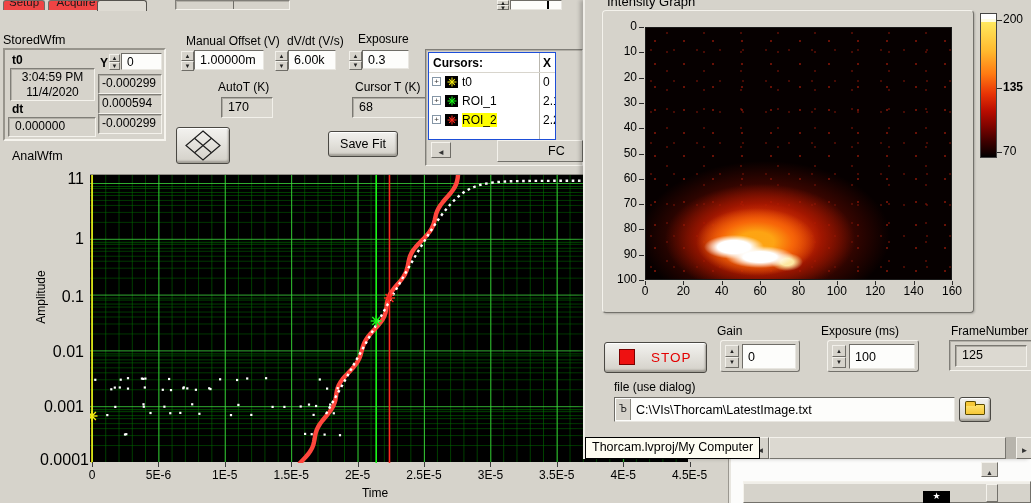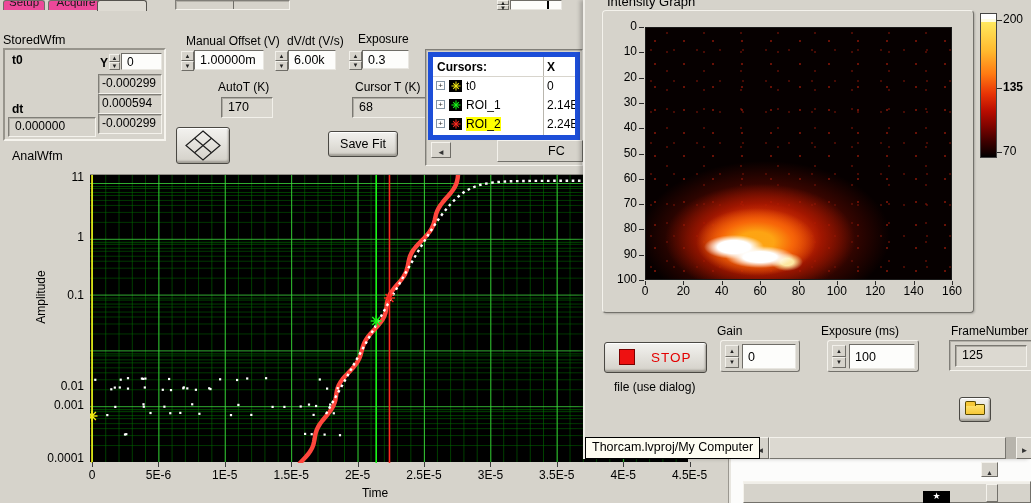--- a/index.html
+++ b/index.html
@@ -13,37 +13,37 @@
   .btn{position:absolute;border:1px solid #4a4843;border-radius:3px;background:linear-gradient(#f3f2ef,#d3d0c8);box-shadow:inset 0 1px 0 #fff,inset -1px -2px 2px #a09d95;cursor:default}
   .frame{position:absolute;border:2px solid;border-color:#97948c #f6f4ee #f6f4ee #97948c}
   
   .sp{position:absolute;display:flex;flex-direction:column}
   .spb{flex:1;position:relative;border:1px solid;border-color:#f2f0ea #6f6d67 #6f6d67 #f2f0ea;background:#d6d3cb}
   .spb::after{position:absolute;left:0;right:0;top:50%;transform:translateY(-55%);text-align:center;font-size:6px;line-height:6px;color:#222}
   .gu::after{content:"▲"}.gd::after{content:"▼"}
   .gl{position:absolute;text-align:center;color:#333}
   .gle::after{content:"◄";font-size:8px}.gri::after{content:"►";font-size:8px}.gup::after{content:"▲";font-size:7px}
   
-  .tab{position:absolute;top:0;height:10px;overflow:hidden;border:1px solid #6f6d67;border-bottom:none;border-radius:3px 3px 0 0;background:#ec4899}
+  .tab{position:absolute;top:0;height:10px;overflow:hidden;border:1px solid #6f6d67;border-bottom:none;border-radius:3px 3px 0 0;background:#ef4444}
   .tab span{display:block;position:relative;top:-5px;text-align:center;font-size:11.5px;color:#1a1a1a}
   .tab.sel{background:#dedbd3;height:11px;border-color:#55534e}
   
   .fld{position:absolute;background:#fdfdfb;border:1px solid;border-color:#6f6d67 #e8e6e0 #e8e6e0 #6f6d67;font-size:12.5px;padding:1px 0 0 5px;overflow:hidden;white-space:nowrap}
   .ind{position:absolute;background:#d9d6ce;border:1px solid;border-color:#7a7872 #f2f0ea #f2f0ea #7a7872;box-shadow:inset 1px 1px 0 #aeaba3;font-size:12.5px;padding:2px 0 0 6px;overflow:hidden;white-space:nowrap}
   
   #plot{position:absolute;left:90px;top:174px;width:598px;height:288px;background-color:#000;border-top:1px solid #8e8b84;
     background-image:
       linear-gradient(90deg,rgba(60,215,60,.85) 0 1px,transparent 1px),
       linear-gradient(180deg,rgba(60,215,60,.8) 0 1px,transparent 1px),
       linear-gradient(180deg,transparent 0 2.5px,rgba(0,125,0,.6) 2.5px 3.5px,transparent 3.5px 5.4px,rgba(0,120,0,.55) 5.4px 6.4px,transparent 6.4px 8.6px,rgba(0,115,0,.55) 8.6px 9.6px,transparent 9.6px 12.4px,rgba(0,115,0,.5) 12.4px 13.4px,transparent 13.4px 16.8px,rgba(0,110,0,.5) 16.8px 17.8px,transparent 17.8px 22.2px,rgba(0,110,0,.5) 22.2px 23.2px,transparent 23.2px 29.1px,rgba(0,105,0,.5) 29.1px 30.1px,transparent 30.1px 39px,rgba(0,105,0,.5) 39px 40px,transparent 40px),
       linear-gradient(90deg,rgba(0,130,0,.5) 0 1px,transparent 1px);
     background-size:66.4px 100%,100% 55.8px,100% 55.8px,13.28px 100%;
     background-position:2px 0,0 8px,0 8px,2px 0}
   #plot svg{position:absolute;inset:0;overflow:hidden}
-  .ytick{position:absolute;width:44px;text-align:right;font-size:12px}
+  .ytick{position:absolute;width:44px;text-align:right;font-size:16px}
   .xtick{position:absolute;width:56px;text-align:center;font-size:12px}
   .iytick{position:absolute;width:28px;text-align:right;font-size:12px}
   .ixtick{position:absolute;width:34px;text-align:center;font-size:12px}
   .cbtick{position:absolute;font-size:12px}
   
   .chip{position:absolute;width:13px;height:12px;background:#000}
   .chip::before,.chip::after{content:"";position:absolute;left:50%;top:50%;background:currentColor}
   .chip::before{width:9px;height:1px;transform:translate(-50%,-50%)}
   .chip::after{width:1px;height:9px;transform:translate(-50%,-50%)}
   .chip .x1,.chip .x2{position:absolute;left:50%;top:50%;width:8px;height:1px;background:currentColor}
@@ -103,20 +103,24 @@
     </div>
     <div class="sp" style="left:497px;top:0;width:12px;height:10px">
       <div class="spb gu"></div>
       <div class="spb gd"></div>
     </div>
     <div class="fld" style="left:510px;top:0;width:52px;height:10px;background-image:linear-gradient(90deg,transparent 0 36px,#000 36px 38px,transparent 38px)"></div>
 
     <div class="lbl" style="left:3px;top:33px;font-size:12.5px">StoredWfm</div>
     <div class="frame" style="left:3px;top:48px;width:163px;height:93px"></div>
     <div class="lbl b" style="left:12px;top:53px">t0</div>
+    <div class="sunk" style="left:10px;top:68px;width:85px;height:33px;text-align:center;font-size:12px;line-height:15px;padding-top:1px">
+      <div>3:04:59 PM</div>
+      <div>11/4/2020</div>
+    </div>
     <div class="lbl b" style="left:12px;top:102px">dt</div>
     <div class="sunk" style="left:8px;top:117px;width:88px;height:20px;font-size:12px;line-height:17px;padding-left:6px">0.000000</div>
     <div class="lbl b" style="left:100px;top:56px">Y</div>
     <div class="sp" style="left:109px;top:54px;width:11px;height:16px">
       <div class="spb gu"></div>
       <div class="spb gd"></div>
     </div>
     <div class="fld" style="left:121px;top:53px;width:41px;height:17px;font-size:12px">0</div>
     <div class="sunk" style="left:98px;top:74px;width:64px;height:20px;font-size:12px;line-height:17px;padding-left:3px">-0.000299</div>
     <div class="sunk" style="left:98px;top:94px;width:64px;height:20px;font-size:12px;line-height:17px;padding-left:3px">0.000594</div>
@@ -152,21 +156,21 @@
       <svg width="52" height="35" viewBox="0 0 52 35" style="position:absolute;left:0;top:0">
         <path d="M26 3 L43 17.5 L26 32 L9 17.5 Z" fill="none" stroke="#1d1d1d" stroke-width="1.2"></path>
         <path d="M17.5 10.2 L34.5 24.8 M34.5 10.2 L17.5 24.8" stroke="#1d1d1d" stroke-width="1.2"></path>
       </svg>
     </div>
     <div class="btn" style="left:328px;top:131px;width:70px;height:26px;text-align:center;font-size:12.5px;line-height:24px">
       <span>Save Fit</span>
     </div>
 
     <div class="sunk" style="left:425px;top:49px;width:158px;height:117px"></div>
-    <div class="abs" style="left:428px;top:52px;width:152px;height:88px;background:#fff;border:5px solid #1d4ed8;overflow:hidden">
+    <div class="abs" style="left:428px;top:52px;width:128px;height:88px;background:#fff;border:1px solid #1d4ed8;overflow:hidden">
       <div class="lbl b" style="left:4px;top:3px">Cursors:</div>
       <div class="lbl b" style="left:114px;top:3px">X</div>
       <div class="abs" style="left:110px;top:0;width:1px;height:100%;background:#b9b6ae"></div>
       <div class="abs" style="left:0;top:19px;width:100%;height:1px;background:#d8d5cd"></div>
 
       <div class="abs" style="left:0;top:20px;width:100%;height:19px">
         <div class="expander" style="left:3px;top:4px">+</div>
         <div class="chip" style="left: 16px; top: 3px; color: rgb(246, 236, 19);">
             <i class="x1"></i>
             <i class="x2"></i>
@@ -272,21 +276,21 @@
           <line x1="-5.5" x2="5.5" y1="0" y2="0" stroke="#ff2a1f" stroke-width="1.4" transform="translate(299.472 123) rotate(0)"></line>
           <line x1="-5.5" x2="5.5" y1="0" y2="0" stroke="#ff2a1f" stroke-width="1.4" transform="translate(299.472 123) rotate(45)"></line>
           <line x1="-5.5" x2="5.5" y1="0" y2="0" stroke="#ff2a1f" stroke-width="1.4" transform="translate(299.472 123) rotate(90)"></line>
           <line x1="-5.5" x2="5.5" y1="0" y2="0" stroke="#ff2a1f" stroke-width="1.4" transform="translate(299.472 123) rotate(135)"></line>
         </svg>
     </div>
     <div class="lbl" style="left:325px;top:486px;width:100px;text-align:center">Time</div>
   <div class="ytick" style="left: 40px; top: 170px; position: absolute;">11</div>
       <div class="ytick" style="left: 40px; top: 230px; position: absolute;">1</div>
       <div class="ytick" style="left: 40px; top: 288px; position: absolute;">0.1</div>
-      <div class="ytick" style="left: 40px; top: 343px; position: absolute; margin-top: 36px;">0.01</div>
+      <div class="ytick" style="left: 40px; top: 343px; position: absolute;">0.01</div>
       <div class="ytick" style="left: 40px; top: 398px; position: absolute;">0.001</div>
       <div class="ytick" style="left: 40px; top: 451px; position: absolute;">0.0001</div>
       <div class="xtick" style="left: 64px; top: 468px; position: absolute;">0</div>
       <div class="" style="left: 92px; top: 462px; width: 1px; height: 5px; background: rgb(60, 60, 60); position: absolute;"></div>
       <div class="xtick" style="left: 130.4px; top: 468px; position: absolute;">5E-6</div>
       <div class="" style="left: 158.4px; top: 462px; width: 1px; height: 5px; background: rgb(60, 60, 60); position: absolute;"></div>
       <div class="xtick" style="left: 196.8px; top: 468px; position: absolute;">1E-5</div>
       <div class="" style="left: 224.8px; top: 462px; width: 1px; height: 5px; background: rgb(60, 60, 60); position: absolute;"></div>
       <div class="xtick" style="left: 263.2px; top: 468px; position: absolute;">1.5E-5</div>
       <div class="" style="left: 291.2px; top: 462px; width: 1px; height: 5px; background: rgb(60, 60, 60); position: absolute;"></div>
@@ -340,20 +344,24 @@
       </div>
       <div class="fld" style="left:21px;top:3px;width:66px;height:25px;line-height:22px">100</div>
     </div>
 
     <div class="lbl" style="left:366px;top:324px">FrameNumber</div>
     <div class="sunk" style="left:364px;top:340px;width:84px;height:31px">
       <div class="ind" style="left:5px;top:4px;width:72px;height:22px;background:#dcd9d1">125</div>
     </div>
 
     <div class="lbl" style="left:29px;top:380px">file (use dialog)</div>
+    <div class="fld" style="left:29px;top:397px;width:341px;height:25px;padding-left:21px;line-height:22px">
+      <span class="pathglyph"></span>
+      <span>C:\VIs\Thorcam\LatestImage.txt</span>
+    </div>
     <div class="btn" style="left:374px;top:397px;width:32px;height:25px">
       <span class="folder"></span>
     </div>
 
     <div class="sbbtn gle gl" style="left:167px;top:437px;width:17px;height:22px;line-height:20px"></div>
     <div class="sbthumb" style="left:184px;top:437px;width:237px;height:22px"></div>
     <div class="sbtrack" style="left:421px;top:437px;width:10px;height:22px"></div>
     <div class="sbbtn gri gl" style="left:431px;top:437px;width:17px;height:22px;line-height:20px"></div>
   <div class="iytick" style="left: 24px; top: 19px; position: absolute;">0</div>
       <div class="" style="left: 54px; top: 27px; width: 5px; height: 1px; background: rgb(42, 42, 42); position: absolute;"></div>

